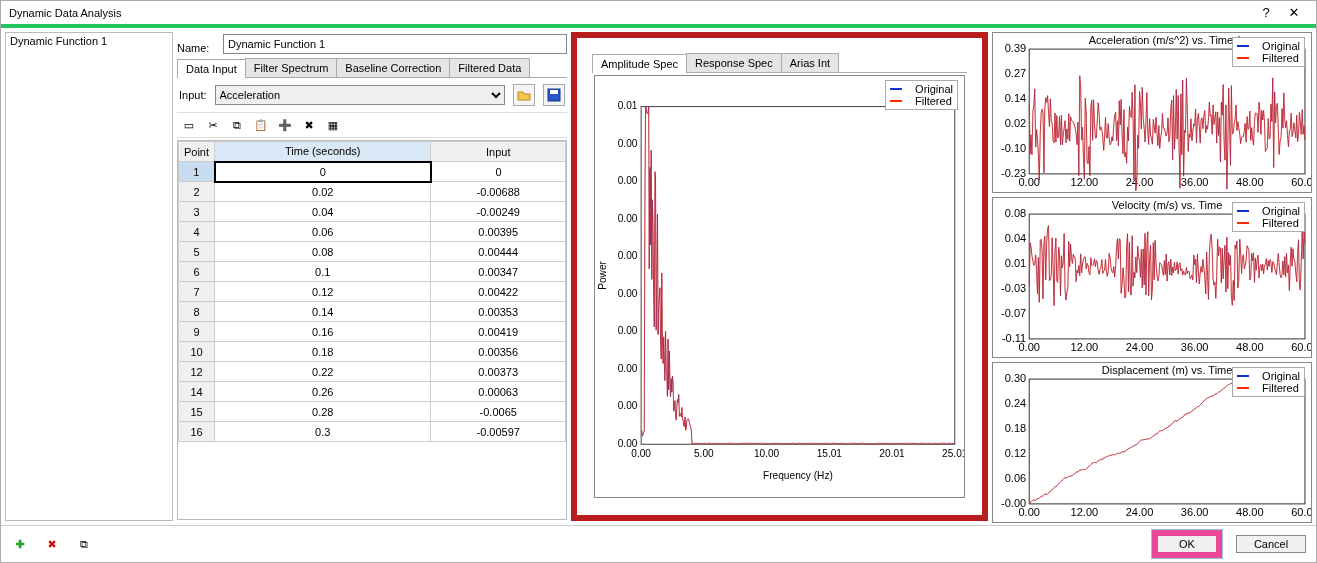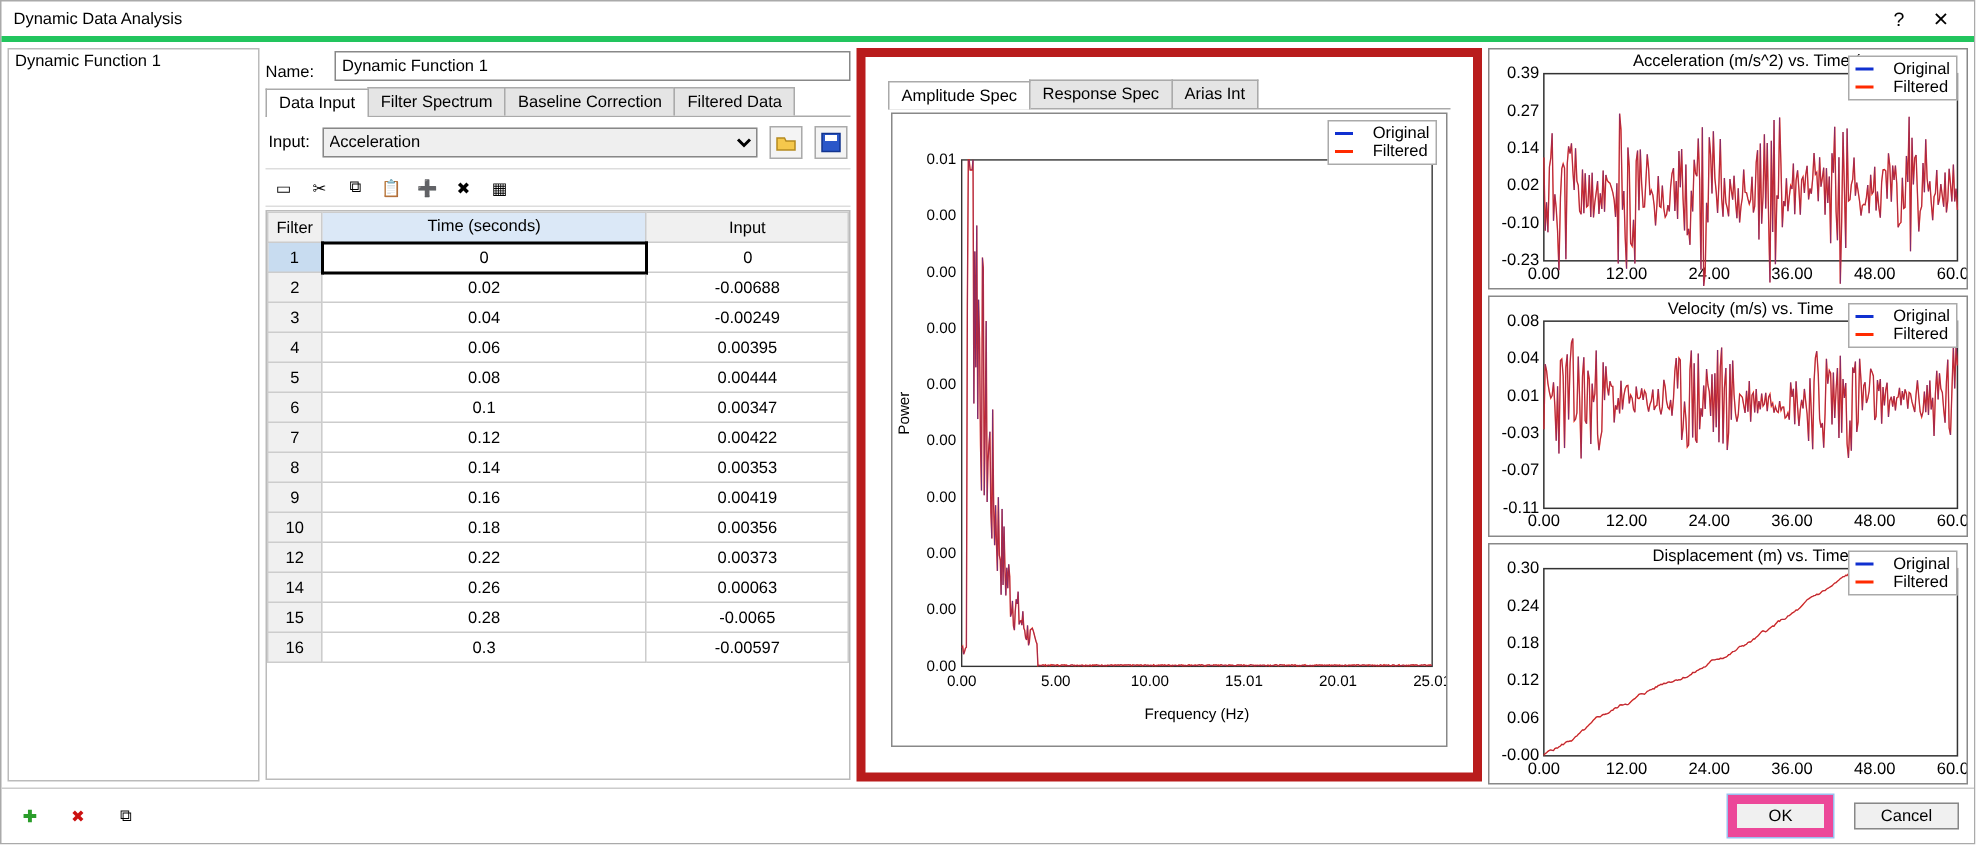--- a/index.html
+++ b/index.html
@@ -107,21 +107,21 @@
         <span class="toolicon">📋</span>
         <span class="toolicon">➕</span>
         <span class="toolicon">✖</span>
         <span class="toolicon">▦</span>
       </div>
 
       <div class="grid-wrap">
         <table class="grid" id="grid">
             <tbody>
               <tr>
-                <th class="">Filter</th>
+                <th class="">Point</th>
                 <th class="sorted">Time (seconds)</th>
                 <th class="">Input</th>
               </tr>
               <tr class="selrow">
                 <td class="rownum">1</td>
                 <td class="selcell">0</td>
                 <td>0</td>
               </tr>
               <tr class="">
                 <td class="rownum">2</td>

